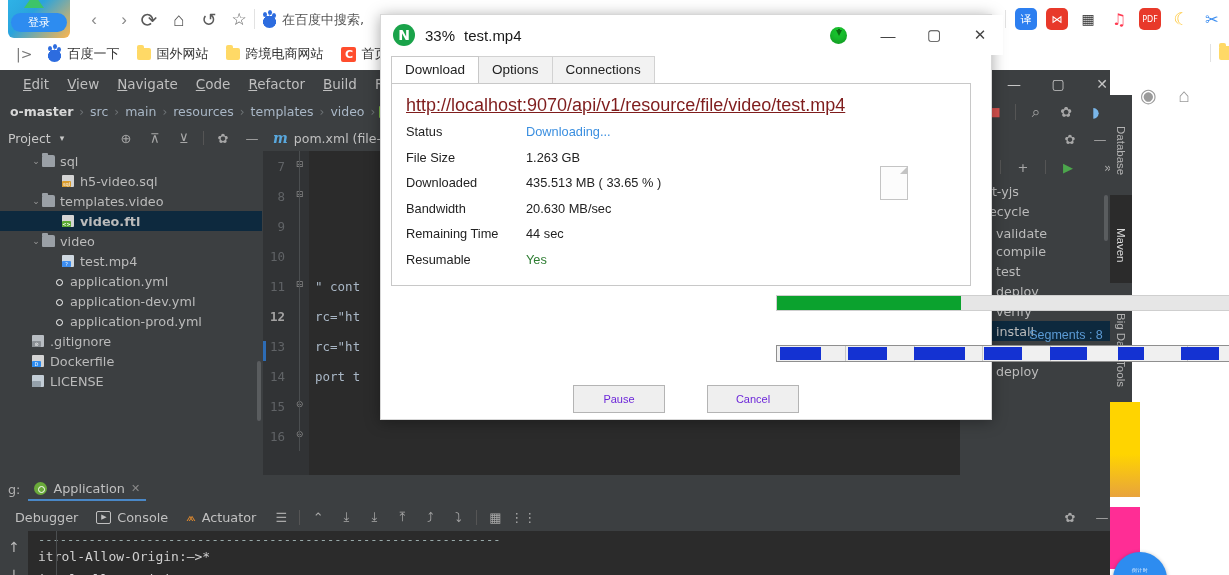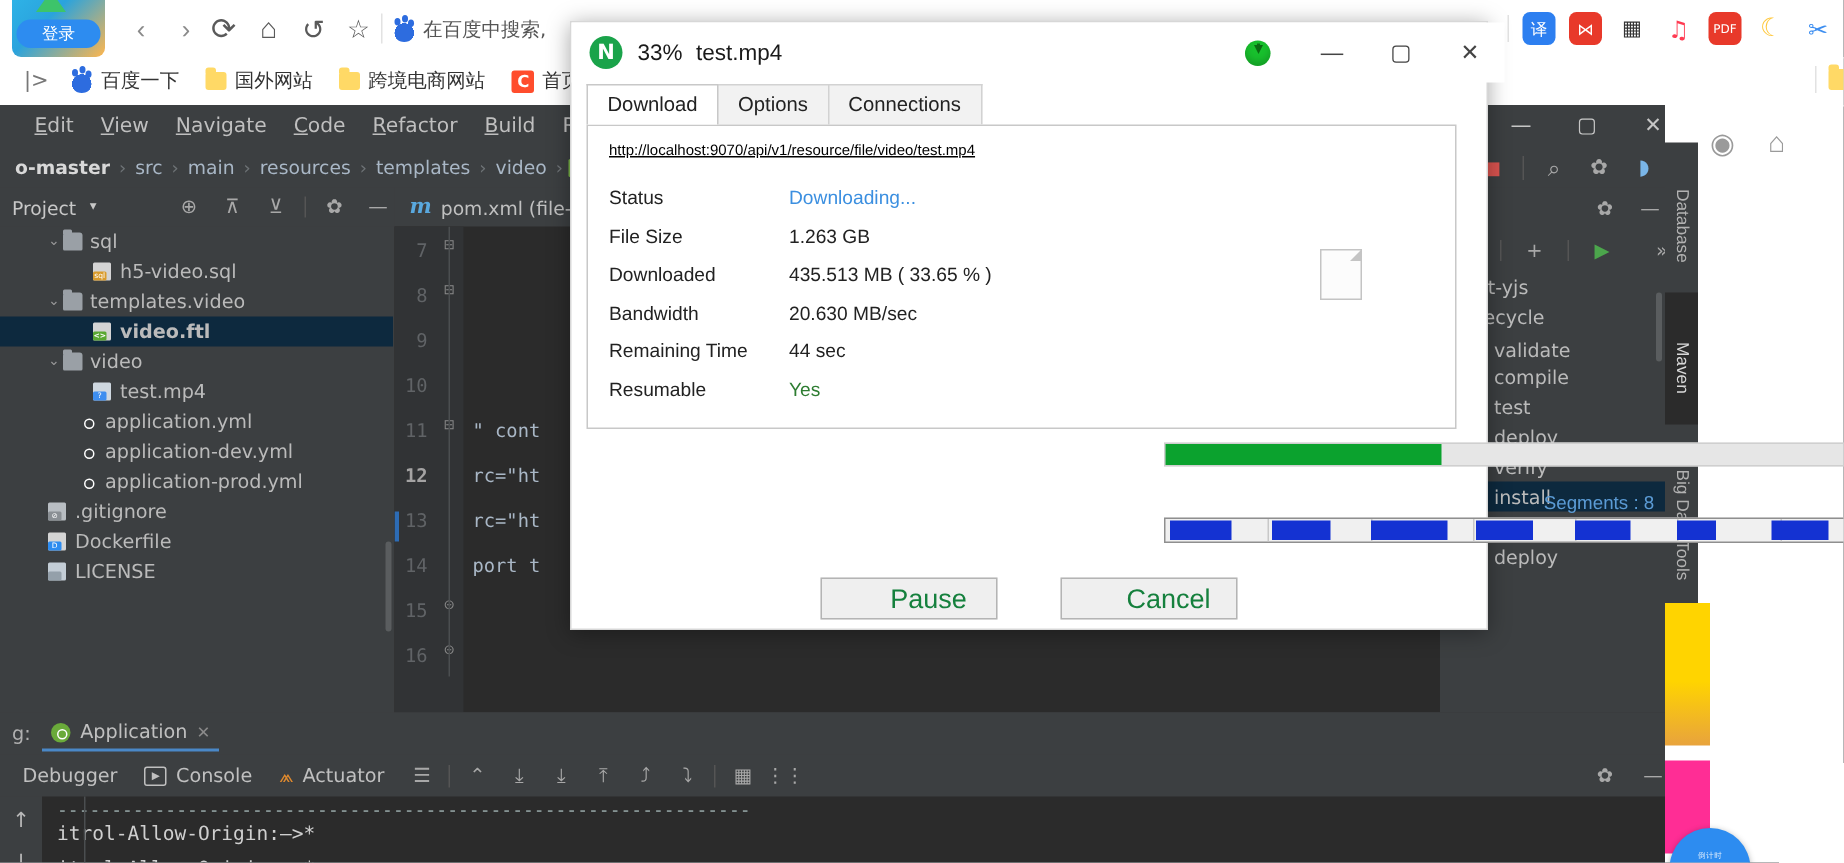--- a/index.html
+++ b/index.html
@@ -228,21 +228,21 @@
   .dtab{
     padding:5px 13px 6px;font-size:13.5px;color:#222;cursor:pointer;background:#f2f2f2;
     border:1px solid #d2d2d2;border-bottom:none;margin-right:-1px;
   }
   .dtab.active{background:#ffffff;border-color:#c8c8c8;position:relative;z-index:3;}
   #dlg-body{
     position:absolute;left:10px;top:68px;width:578px;height:201px;background:#ffffff;
     border:1px solid #c8c8c8;
   }
   #dl-url{
-    position:absolute;left:14px;top:11px;font-size:10px;color:#000000;
+    position:absolute;left:14px;top:11px;font-size:18px;color:#7f1d1d;
     text-decoration:underline;cursor:pointer;white-space:nowrap;
   }
   .drow{position:absolute;left:14px;height:20px;font-size:12.8px;color:#222;}
   .dval{position:absolute;left:134px;font-size:12.8px;color:#222;}
   #file-icon{
     position:absolute;left:488px;top:82px;width:26px;height:32px;background:#fcfcfc;border:1px solid #c4c4c4;
   }
   #file-icon::after{
     content:"";position:absolute;right:-1px;top:-1px;width:0;height:0;
     border-left:8px solid transparent;border-bottom:8px solid #c4c4c4;
@@ -256,22 +256,22 @@
     position:absolute;left:380px;top:313px;width:610px;text-align:center;font-size:12.5px;color:#5b9bd5;
   }
   #segbar{
     position:absolute;left:395px;top:330px;width:548px;height:17px;background:#f0f0f0;
     border:1px solid #8f8f8f;box-sizing:border-box;
   }
   .segblk{position:absolute;top:1px;height:13px;background:#1432d2;}
   .segdiv{position:absolute;top:0;width:1px;height:15px;background:#c8c8c8;}
   #dlg-buttons{position:absolute;left:0;top:370px;width:610px;display:flex;justify-content:center;gap:42px;}
   .dbtn{
-    width:90px;height:26px;background:#efefef;border:1px solid #b4b4b4;font-size:18px;color:#15803d;
-    display:flex;align-items:center;justify-content:center;cursor:pointer;padding-left:26px;
+    width:90px;height:26px;background:#efefef;border:1px solid #b4b4b4;font-size:11px;color:#6d28d9;
+    display:flex;align-items:center;justify-content:center;cursor:pointer;
   }
 </style>
 </head>
 <body>
 
 <div id="browser-toolbar">
   <div id="login-badge">
     <div class="leaf"></div>
     <div class="pill">登录</div>
   </div>

